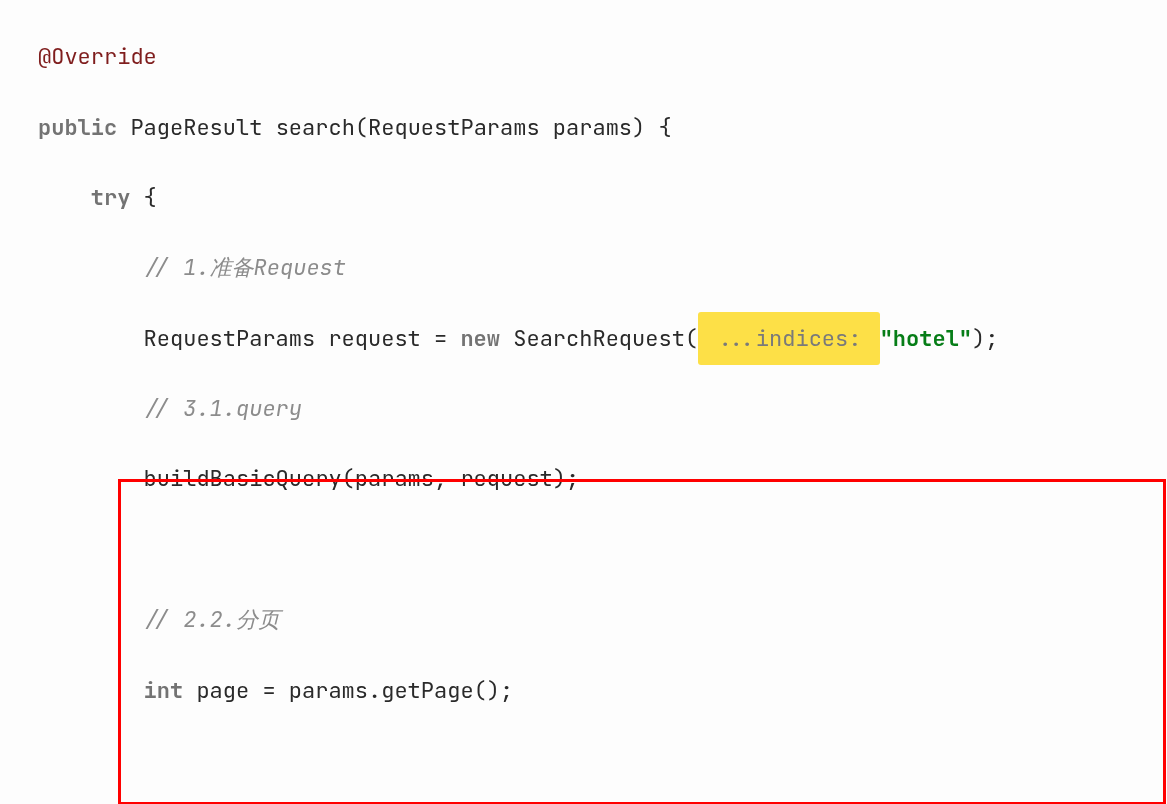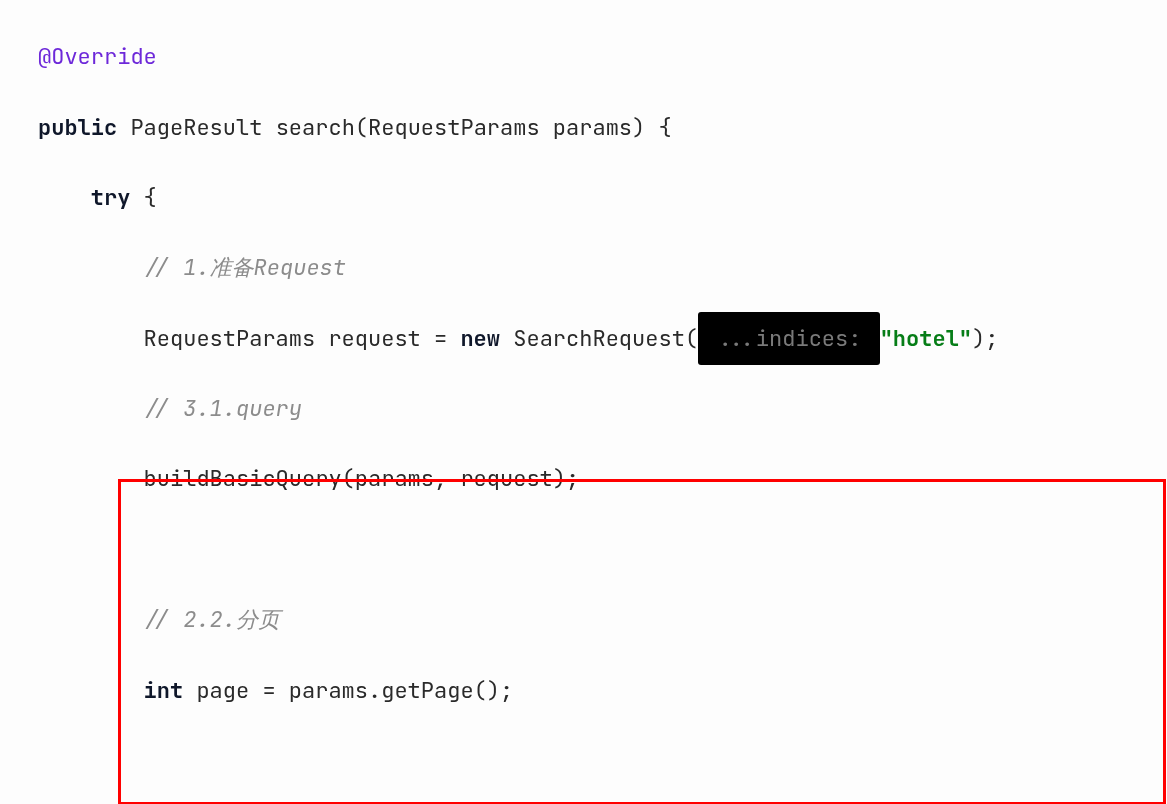--- a/index.html
+++ b/index.html
@@ -13,26 +13,26 @@
     width: 1167px;
     height: 804px;
     overflow: hidden;
     box-sizing: border-box;
   }
   .code-area {
     padding: 4px 0 0 38px;
     white-space: pre;
   }
   .line { display: block; position: relative; }
-  .annotation { color: #6d28d9; margin-top: 33px; }
-  .kw { color: #0f172a; font-weight: bold; }
+  .annotation { color: #7f1d1d; margin-top: 33px; }
+  .kw { color: #737373; font-weight: bold; }
   .type { color: #2a2a2a; }
   .comment { color: #8c8c8c; font-style: italic; text-align: center; }
   .hint {
-    background: #000000;
+    background: #fde047;
     color: #7a7a7a;
     padding: 12px 5px;
     border-radius: 3px;
     font-style: normal;
   }
   .str { color: #067d17; font-weight: bold; }
   .redbox {
     position: absolute;
     left: 118px;
     top: 479px;

